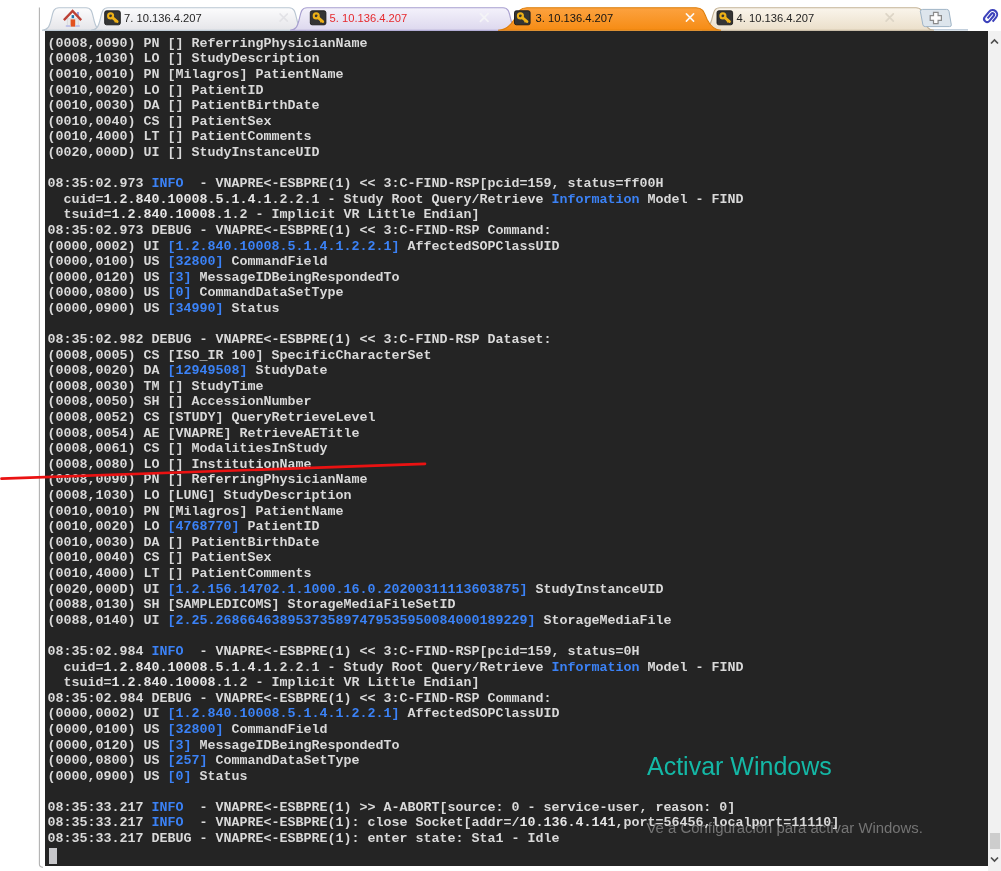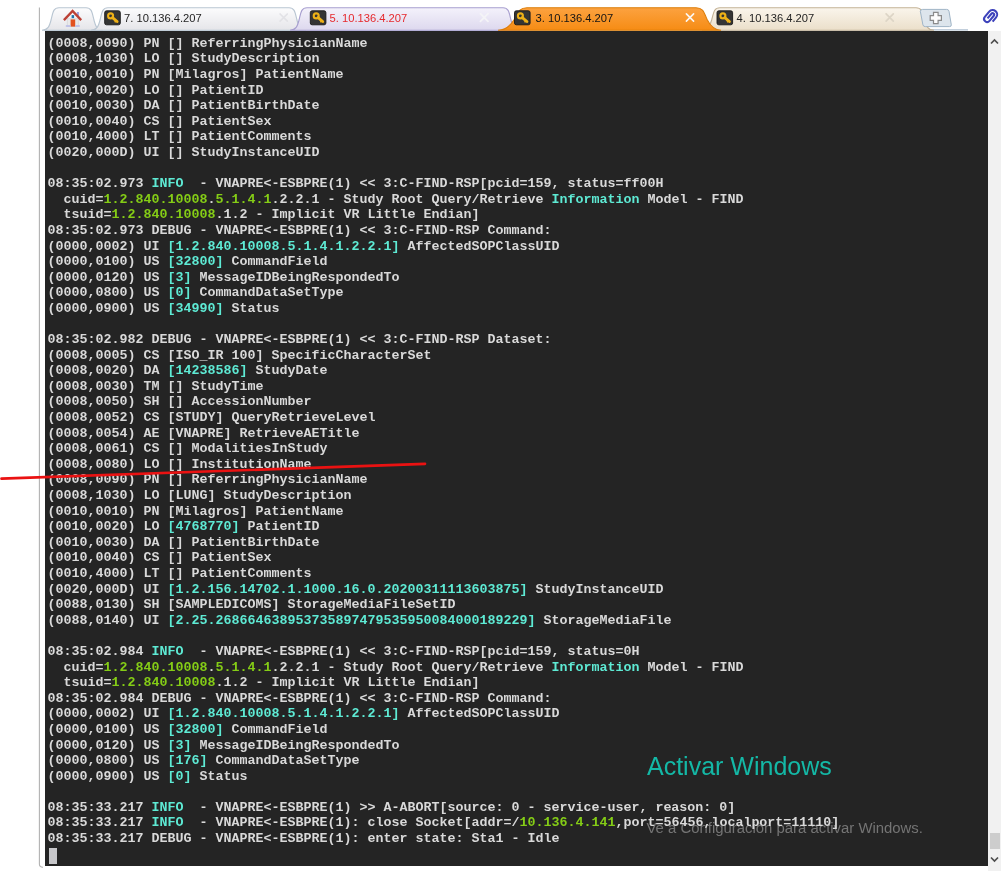--- a/index.html
+++ b/index.html
@@ -1,21 +1,21 @@
 <!DOCTYPE html>
 <html><head><meta charset="utf-8"><style>
 html,body{margin:0;padding:0}
 body{width:1001px;height:871px;background:#ffffff;position:relative;overflow:hidden;
      font-family:"Liberation Sans",sans-serif}
 #term{position:absolute;left:44.5px;top:30.5px;width:943.5px;height:835px;background:#242424}
 #log{position:absolute;left:3px;top:5.3px;margin:0;font:bold 13.33px/15.59px "Liberation Mono",monospace;
      color:#d9d9d9;white-space:pre;letter-spacing:0}
 #log i{font-style:normal}
-#log i.c{color:#5eead4}
-#log i.m{color:#84cc16}
+#log i.c{color:#3b82f6}
+#log i.m{color:#e5e5e5}
 #cursor{position:absolute;left:4.3px;top:817.5px;width:8.1px;height:15.5px;background:#c7c7ca}
 #wm1{position:absolute;left:602.5px;top:721px;font-size:25px;color:#14b8a6}
 #wm2{position:absolute;left:602px;top:789.5px;font-size:14.9px;color:#747474}
 #sb{position:absolute;left:988px;top:30.5px;width:13px;height:840.5px;background:#f1f1f1}
 #sbthumb{position:absolute;left:1.5px;top:802px;width:10px;height:16px;background:#cdcdcd}
 #tabs{position:absolute;left:0;top:0;width:1001px;height:36px}
 </style></head>
 <body>
 
 <svg id="frame" style="position:absolute;left:0;top:0" width="70" height="871" viewBox="0 0 70 871">
@@ -39,21 +39,21 @@
   tsuid=<i class="m">1.2.840.10008</i>.1.2 - Implicit VR Little Endian]
 08:35:02.973 DEBUG - VNAPRE&lt;-ESBPRE(1) &lt;&lt; 3:C-FIND-RSP Command:
 (0000,0002) UI <i class="c">[1.2.840.10008.5.1.4.1.2.2.1]</i> AffectedSOPClassUID
 (0000,0100) US <i class="c">[32800]</i> CommandField
 (0000,0120) US <i class="c">[3]</i> MessageIDBeingRespondedTo
 (0000,0800) US <i class="c">[0]</i> CommandDataSetType
 (0000,0900) US <i class="c">[34990]</i> Status
 
 08:35:02.982 DEBUG - VNAPRE&lt;-ESBPRE(1) &lt;&lt; 3:C-FIND-RSP Dataset:
 (0008,0005) CS [ISO_IR 100] SpecificCharacterSet
-(0008,0020) DA <i class="c">[14238586]</i> StudyDate
+(0008,0020) DA <i class="c">[12949508]</i> StudyDate
 (0008,0030) TM [] StudyTime
 (0008,0050) SH [] AccessionNumber
 (0008,0052) CS [STUDY] QueryRetrieveLevel
 (0008,0054) AE [VNAPRE] RetrieveAETitle
 (0008,0061) CS [] ModalitiesInStudy
 (0008,0080) LO [] InstitutionName
 (0008,0090) PN [] ReferringPhysicianName
 (0008,1030) LO [LUNG] StudyDescription
 (0010,0010) PN [Milagros] PatientName
 (0010,0020) LO <i class="c">[4768770]</i> PatientID
@@ -64,21 +64,21 @@
 (0088,0130) SH [SAMPLEDICOMS] StorageMediaFileSetID
 (0088,0140) UI <i class="c">[2.25.268664638953735897479535950084000189229]</i> StorageMediaFile
 
 08:35:02.984 <i class="c">INFO</i>  - VNAPRE&lt;-ESBPRE(1) &lt;&lt; 3:C-FIND-RSP[pcid=159, status=0H
   cuid=<i class="m">1.2.840.10008</i>.<i class="m">5.1.4.1</i>.2.2.1 - Study Root Query/Retrieve <i class="c">Information</i> Model - FIND
   tsuid=<i class="m">1.2.840.10008</i>.1.2 - Implicit VR Little Endian]
 08:35:02.984 DEBUG - VNAPRE&lt;-ESBPRE(1) &lt;&lt; 3:C-FIND-RSP Command:
 (0000,0002) UI <i class="c">[1.2.840.10008.5.1.4.1.2.2.1]</i> AffectedSOPClassUID
 (0000,0100) US <i class="c">[32800]</i> CommandField
 (0000,0120) US <i class="c">[3]</i> MessageIDBeingRespondedTo
-(0000,0800) US <i class="c">[176]</i> CommandDataSetType
+(0000,0800) US <i class="c">[257]</i> CommandDataSetType
 (0000,0900) US <i class="c">[0]</i> Status
 
 08:35:33.217 <i class="c">INFO</i>  - VNAPRE&lt;-ESBPRE(1) &gt;&gt; A-ABORT[source: 0 - service-user, reason: 0]
 08:35:33.217 <i class="c">INFO</i>  - VNAPRE&lt;-ESBPRE(1): close Socket[addr=/<i class="m">10.136.4.141</i>,port=56456,localport=11110]
 08:35:33.217 DEBUG - VNAPRE&lt;-ESBPRE(1): enter state: Sta1 - Idle</pre>
   <div id="cursor"></div>
 </div>
 
 <div id="sb">
   <svg width="13" height="841" viewBox="0 0 13 841">

